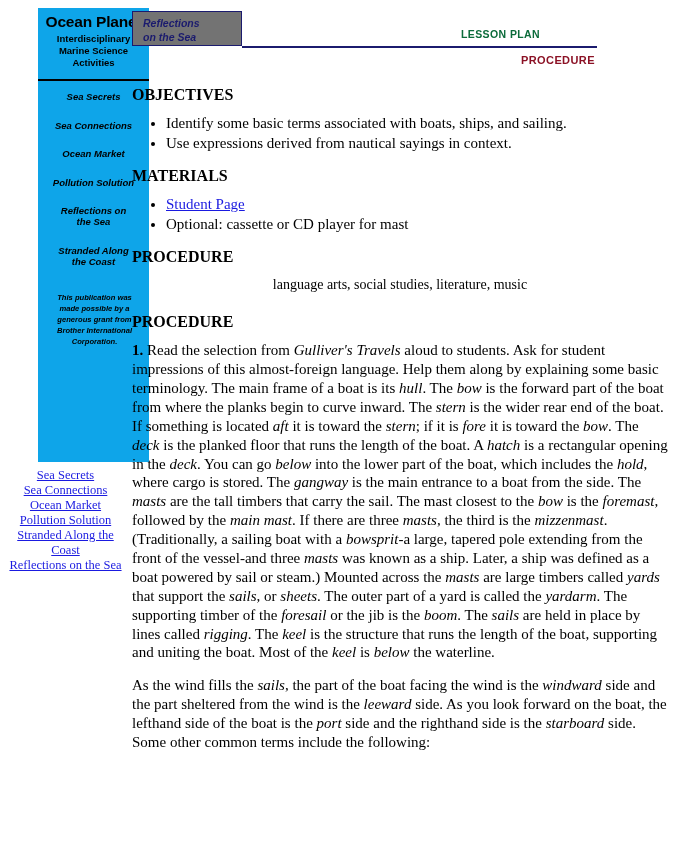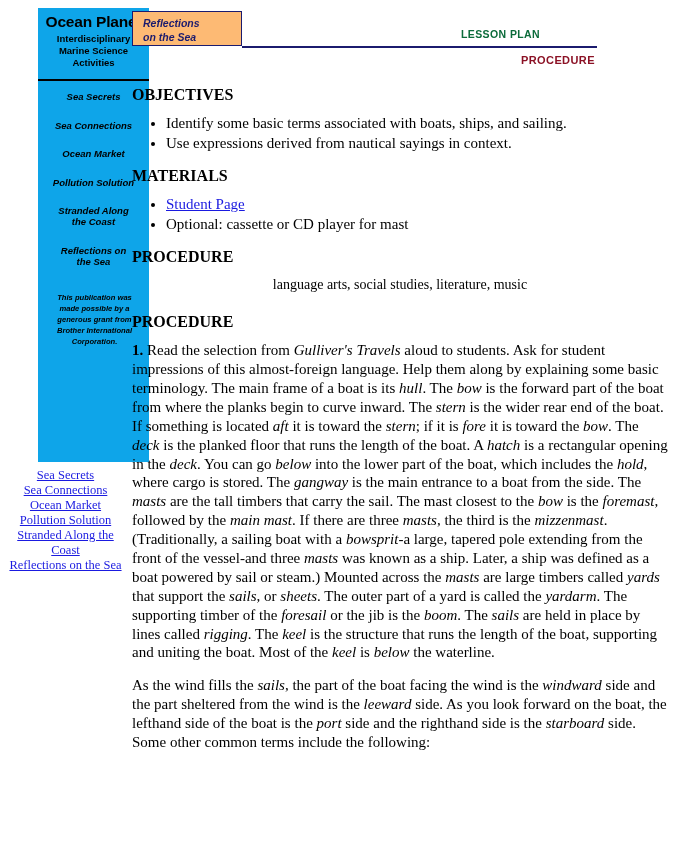--- a/index.html
+++ b/index.html
@@ -69,21 +69,21 @@
   
   .content {
     position: absolute; left: 131px; top: 0;
     width: 545px; height: 855px;
   }
   .header { position: relative; height: 72px; }
   .tab-box {
     position: absolute; left: 1px; top: 11px;
     width: 110px; height: 35px;
     border: 1px solid #1b1b6e;
-    background: #fdba74;
+    background: #737373;
     padding: 4px 0 0 10px;
   }
   .tab-text {
     font-family: "Liberation Sans", "DejaVu Sans", sans-serif;
     font-weight: bold; font-style: italic;
     font-size: 10.5px; color: #1b1b6e; line-height: 1.35;
   }
   .rule {
     position: absolute; left: 111px; top: 46px;
     width: 355px; height: 2px; background: #1b1b6e;
@@ -140,22 +140,22 @@
           <div>Activities</div>
         </div>
       </div>
       <div class="brand-rule"></div>
 
       <div class="nav-list">
         <div class="nav-item">Sea Secrets</div>
         <div class="nav-item">Sea Connections</div>
         <div class="nav-item">Ocean Market</div>
         <div class="nav-item">Pollution Solution</div>
+        <div class="nav-item">Reflections on<br>the Sea</div>
         <div class="nav-item">Stranded Along<br>the Coast</div>
-        <div class="nav-item">Reflections on<br>the Sea</div>
       </div>
 
       <div class="grant-note">This publication was made possible by a generous grant from Brother International Corporation.</div>
     </div>
 
     <div class="footer-links">
       <span class="footer-link">Sea Secrets</span>
       <span class="footer-link">Sea Connections</span>
       <span class="footer-link">Ocean Market</span>
       <span class="footer-link">Pollution Solution</span>

